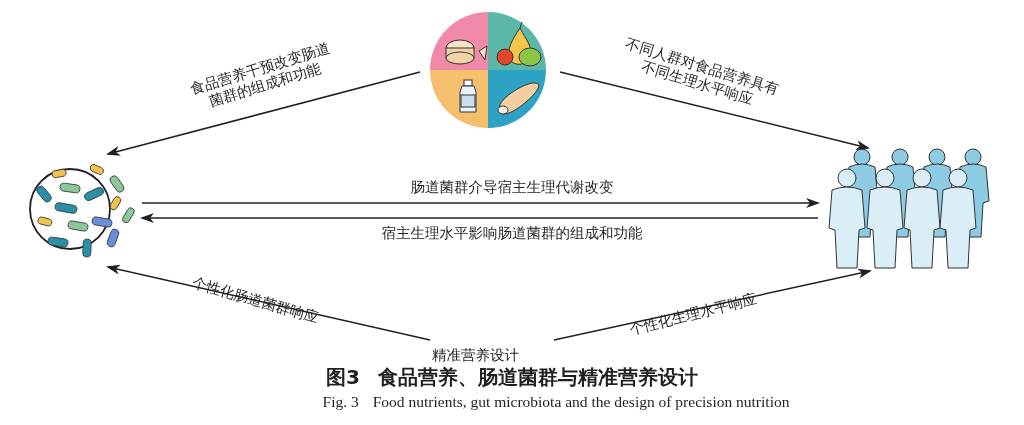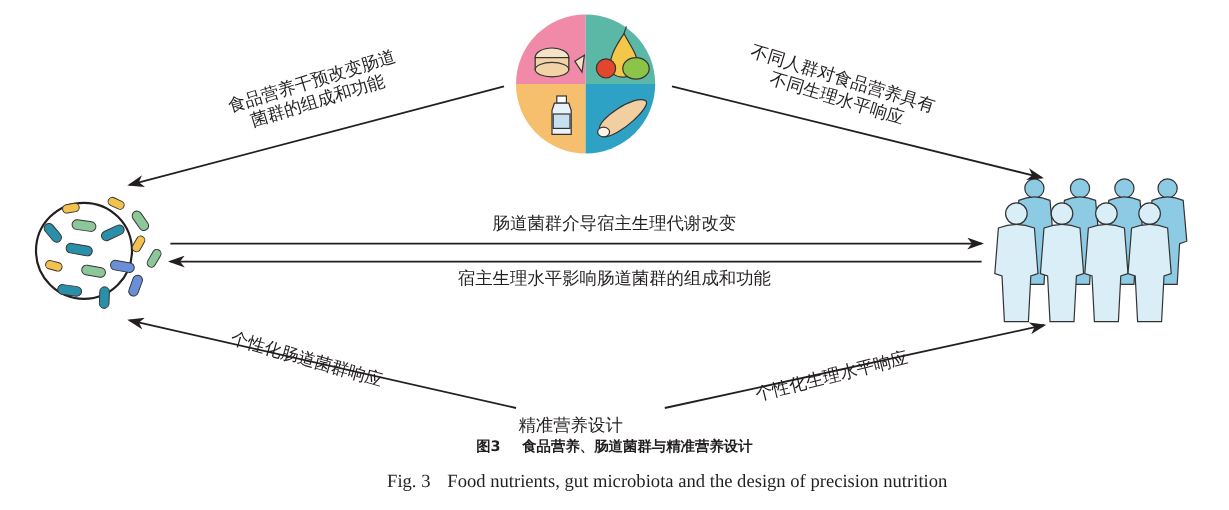--- a/index.html
+++ b/index.html
@@ -6,21 +6,21 @@
     body { width: 1024px; height: 425px; position: relative; overflow: hidden;
            font-family: "DejaVu Serif", "Liberation Serif", serif; color: #231f20; }
     #diagram { position: absolute; left: 0; top: 0; width: 1024px; height: 425px; }
     .lbl { position: absolute; font-family: "DejaVu Serif", "Liberation Serif", serif;
            font-size: 14.5px; color: #231f20; white-space: nowrap; line-height: 1.15; text-align: center; }
     .rot-left { transform-origin: center center; transform: rotate(-17deg); }
     .rot-right { transform-origin: center center; transform: rotate(17deg); }
     .rot-bl { transform-origin: center center; transform: rotate(16deg); }
     .rot-br { transform-origin: center center; transform: rotate(-14deg); }
     .caption-cn { position: absolute; left: 0; width: 1024px; top: 364px; text-align: center;
-                  font-family: "DejaVu Sans", "Liberation Sans", sans-serif; font-weight: bold; font-size: 12px; }
+                  font-family: "DejaVu Sans", "Liberation Sans", sans-serif; font-weight: bold; font-size: 20px; }
     .caption-en { position: absolute; left: 0; width: 1024px; top: 393px; text-align: center;
                   font-family: "Liberation Serif", "DejaVu Serif", serif; font-size: 15.5px; padding-left: 44px; }
     .caption-cn .num { margin-right: 18px; }
     .caption-en .num { margin-right: 14px; }
   </style>
 </head>
 <body>
 
 <div id="diagram">
   <svg width="1024" height="425" viewBox="0 0 1024 425" xmlns="http://www.w3.org/2000/svg">

